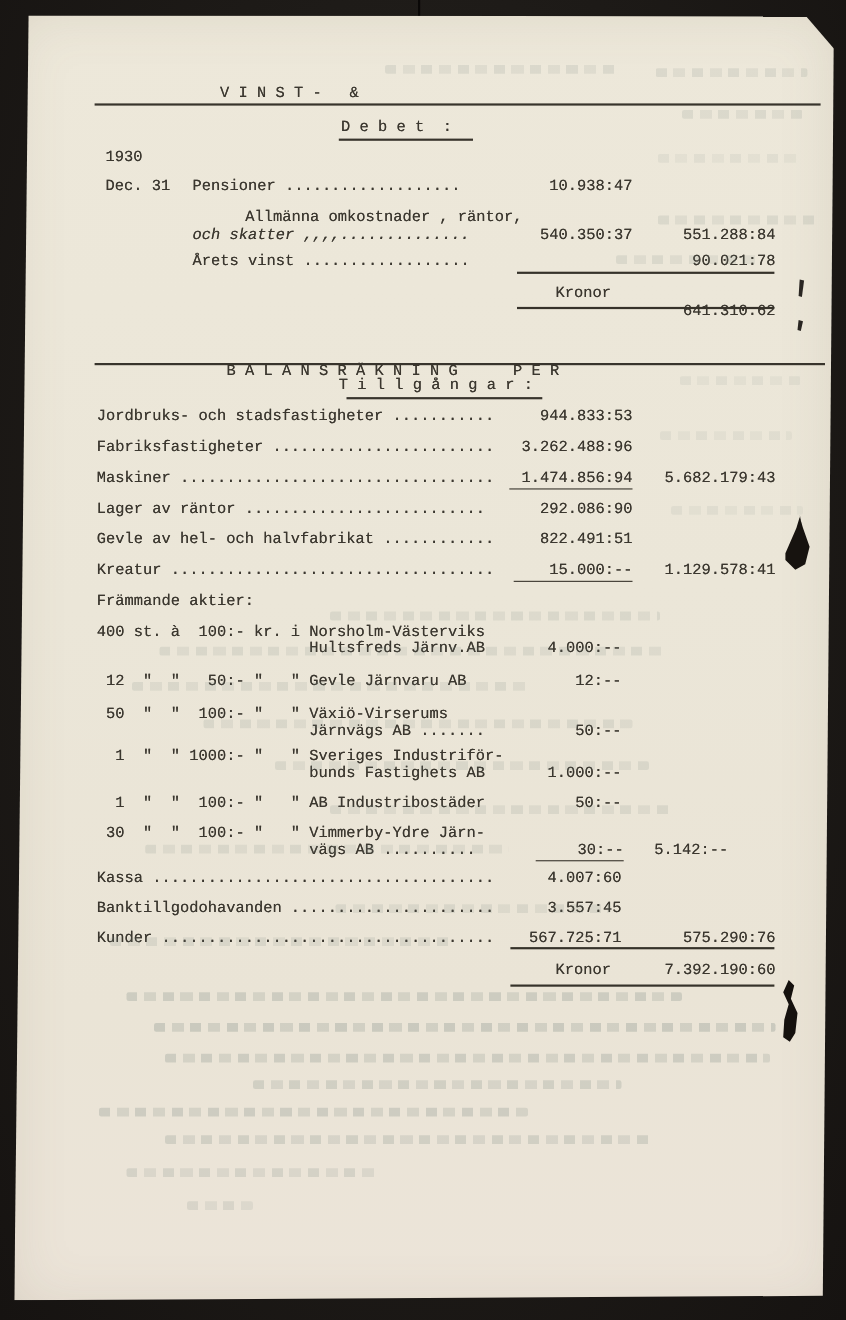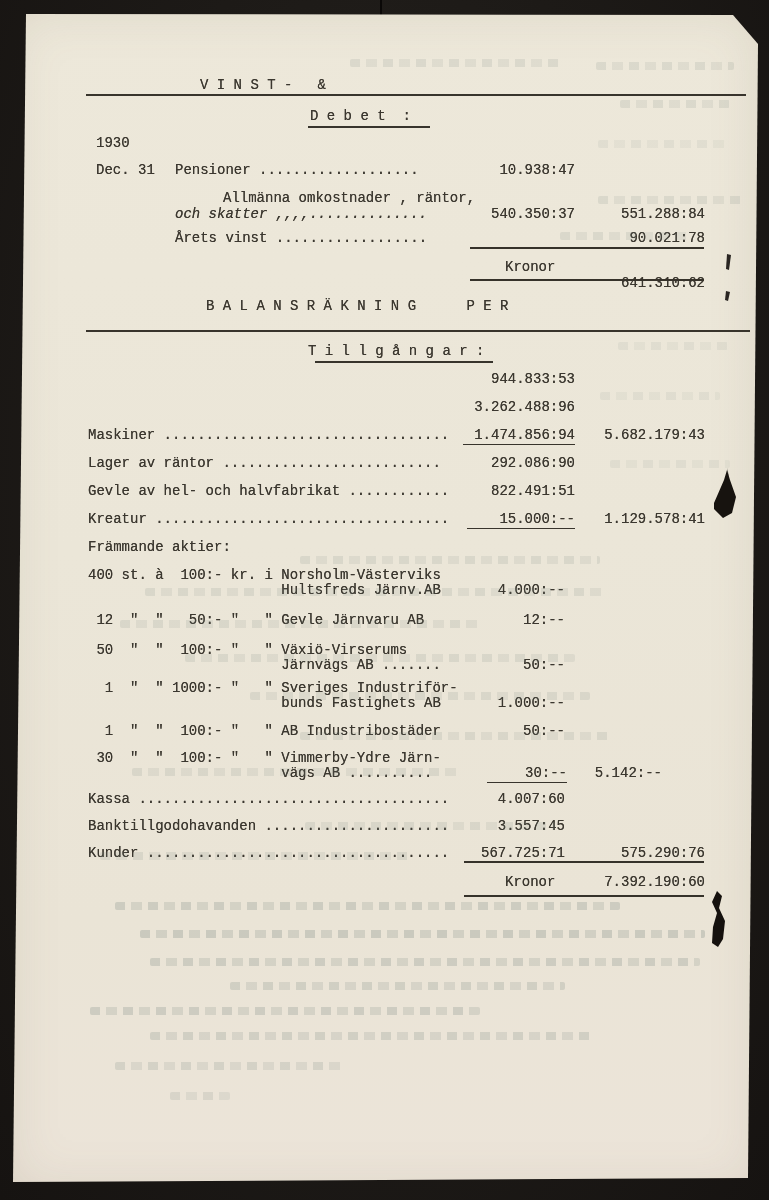--- a/index.html
+++ b/index.html
@@ -54,27 +54,29 @@
     <span class="a a2" style="top:207px;">551.288:84</span>
 
     <span class="t" style="left:175px;top:231px;">Årets vinst ..................</span>
     <span class="a a2" style="top:231px;">90.021:78</span>
     <div class="wline" style="left:470px;top:247px;width:234px;"></div>
 
     <span class="t" style="left:505px;top:260px;">Kronor</span>
     <span class="a a2" style="top:260px;margin-top:16px;">641.310:62</span>
     <div class="wline" style="left:470px;top:279px;width:234px;"></div>
 
-    <span class="t hd" style="left:206px;top:299px;">B A L A N S R Ä K N I N G      P E R</span>
+    <span class="t hd" style="left:206px;top:331px;">B A L A N S R Ä K N I N G      P E R</span>
     <div class="rule" style="left:86px;top:330px;width:664px;"></div>
     <span class="t hd" style="left:308px;top:344px;">T i l l g å n g a r :</span>
     <div class="rule thin" style="left:315px;top:361px;width:178px;"></div>
 
+    <span class="t" style="left:88px;top:372px;">Jordbruks- och stadsfastigheter ...........</span>
     <span class="a a1" style="top:372px;">944.833:53</span>
 
+    <span class="t" style="left:88px;top:400px;">Fabriksfastigheter ........................</span>
     <span class="a a1" style="top:400px;">3.262.488:96</span>
 
     <span class="t" style="left:88px;top:428px;">Maskiner ..................................</span>
     <span class="a u" style="left:463px;width:112px;top:428px;">1.474.856:94</span>
     <span class="a a2" style="top:428px;">5.682.179:43</span>
 
     <span class="t" style="left:88px;top:456px;">Lager av räntor ..........................</span>
     <span class="a a1" style="top:456px;">292.086:90</span>
 
     <span class="t" style="left:88px;top:484px;">Gevle av hel- och halvfabrikat ............</span>

